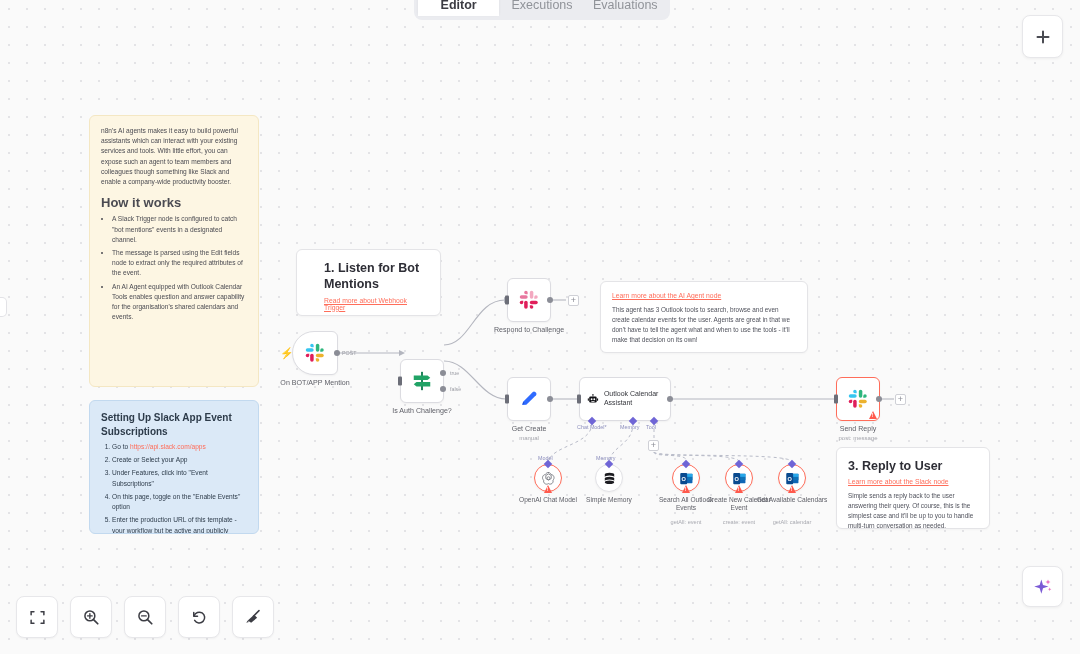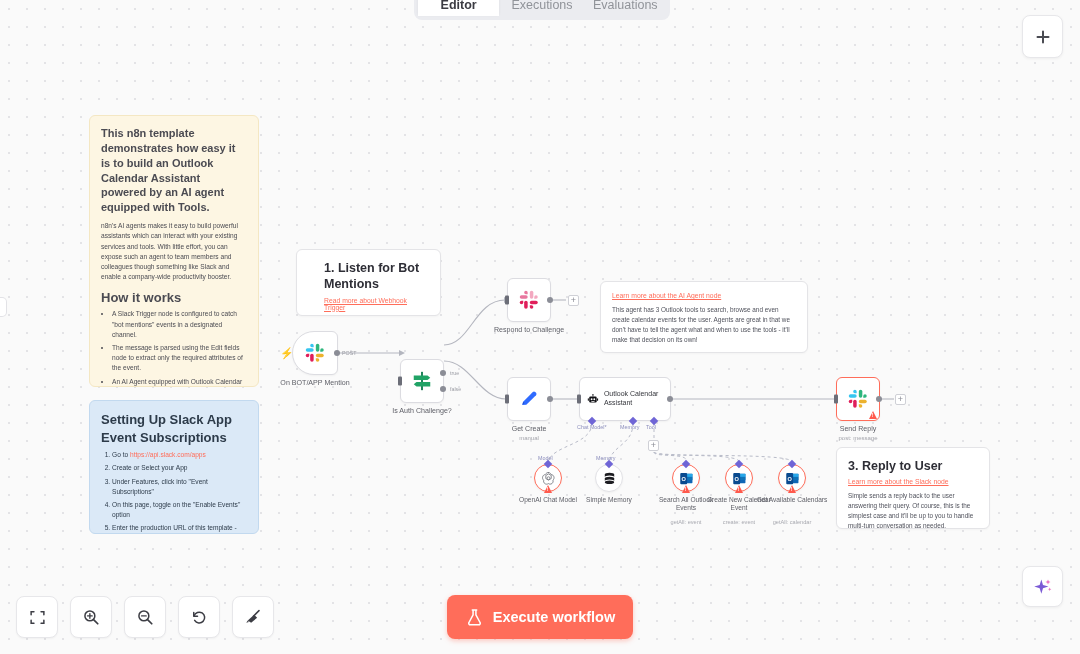--- a/index.html
+++ b/index.html
@@ -307,34 +307,33 @@
     <g fill="#b4b6bf">
       <polygon points="399,350 405,353 399,356"></polygon>
       <polygon points="504,297 510,300 504,303"></polygon>
       <polygon points="505,396 511,399 505,402"></polygon>
       <polygon points="577,396 583,399 577,402"></polygon>
       <polygon points="834,396 840,399 834,402"></polygon>
     </g>
   </svg>
 
   <div class="sticky sticky-yellow" id="sticky-overview">
-    <h3>This n8n template demonstrates how easy it is to build an Outlook Calendar Assistant powered by an AI agent equipped with Tools.</h3>
     <p>n8n's AI agents makes it easy to build powerful assistants which can interact with your existing services and tools. With little effort, you can expose such an agent to team members and colleagues though something like Slack and enable a company-wide productivity booster.</p>
     <h4>How it works</h4>
     <ul>
       <li>A Slack Trigger node is configured to catch "bot mentions" events in a designated channel.</li>
       <li>The message is parsed using the Edit fields node to extract only the required attributes of the event.</li>
       <li>An AI Agent equipped with Outlook Calendar Tools enables question and answer capability for the organisation's shared calendars and events.</li>
 
     </ul>
 
   </div>
 
   <div class="sticky sticky-blue" id="sticky-slack-setup">
-    <h3 style="font-size:13px;margin-bottom:4px">Setting Up Slack App Event Subscriptions</h3>
+    <h3 style="font-size:10px;margin-bottom:4px">Setting Up Slack App Event Subscriptions</h3>
     <ol>
       <li>Go to <a class="link-orange" href="#">https://api.slack.com/apps</a></li>
       <li>Create or Select your App</li>
       <li>Under Features, click into "Event Subscriptions"</li>
       <li>On this page, toggle on the "Enable Events" option</li>
       <li>Enter the production URL of this template - your workflow but be active and publicly accessible for this to work.</li>
 
     </ol>
   </div>
 
@@ -578,20 +577,14 @@
     </div>
     <div class="tool-btn">
       <svg width="18" height="18" viewBox="0 0 24 24">
         <path d="M20 3.5 L12.5 11" stroke="#3c3d44" stroke-width="2" stroke-linecap="round"></path>
         <path d="M13.5 9 L17.5 13 L9.5 19.5 L5 16.5 Z" fill="#3c3d44"></path>
         <path d="M5 16.5 L3 19.5 L6.5 18.5" fill="#3c3d44"></path>
       </svg>
     </div>
   </div>
 
-  <button id="execute-btn">
-    <svg width="19" height="19" viewBox="0 0 24 24">
-      <path d="M9.2 2.6h5.6M10.2 2.6v6.2L5 18.3a2 2 0 0 0 1.7 3h10.6a2 2 0 0 0 1.7-3l-5.2-9.5V2.6" fill="none" stroke="#ffffff" stroke-width="1.9" stroke-linecap="round" stroke-linejoin="round"></path>
-    </svg>
-    <span>Execute workflow</span>
-  </button>
 
 </div>
 
 </body></html>

